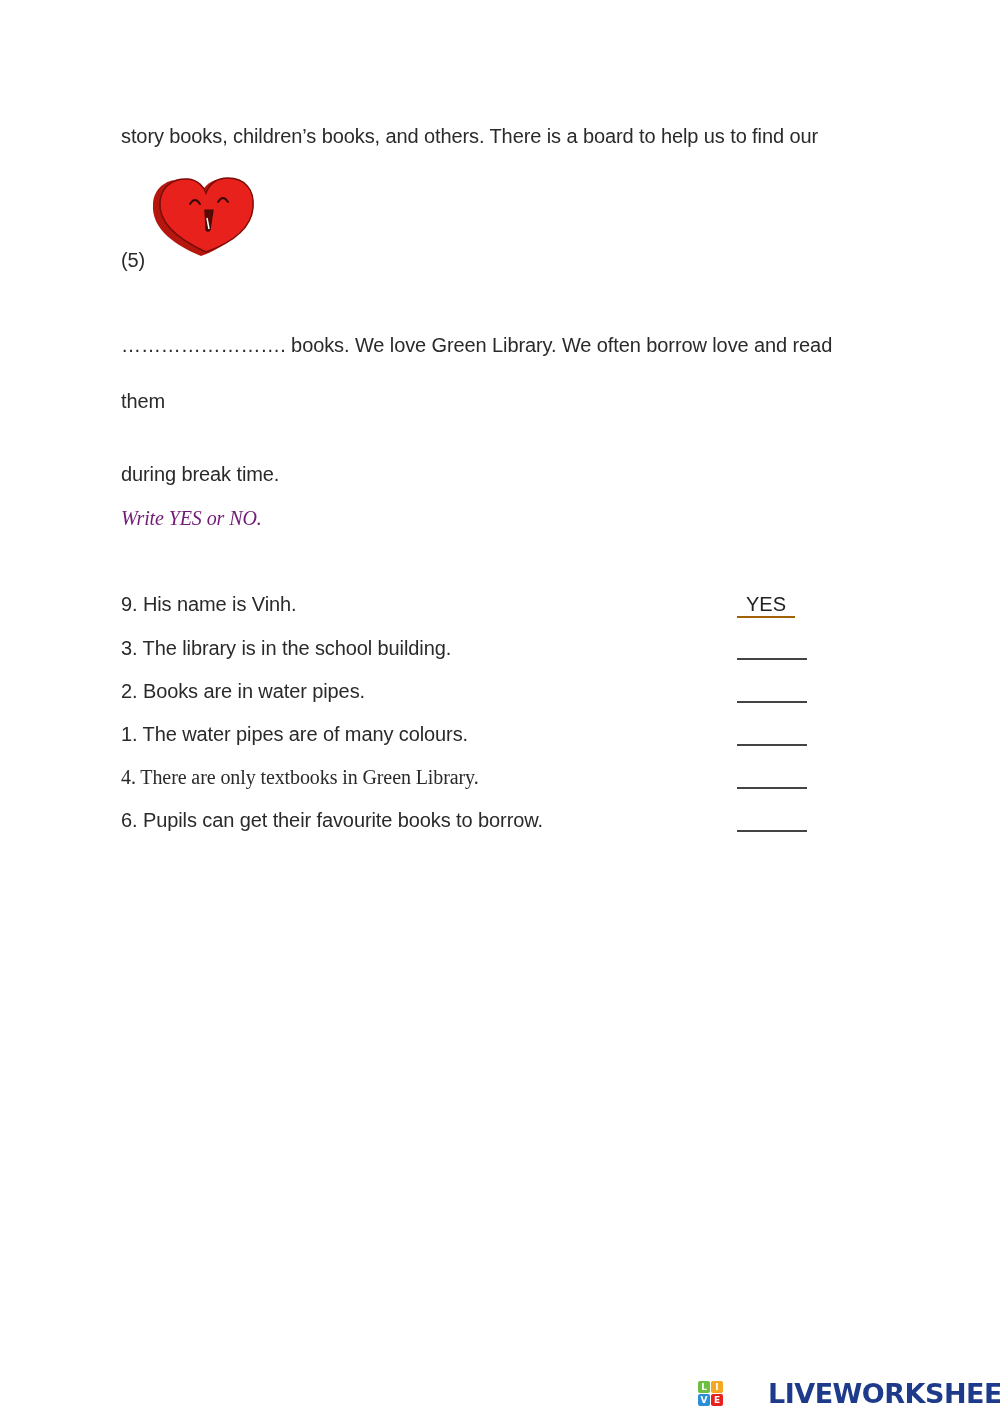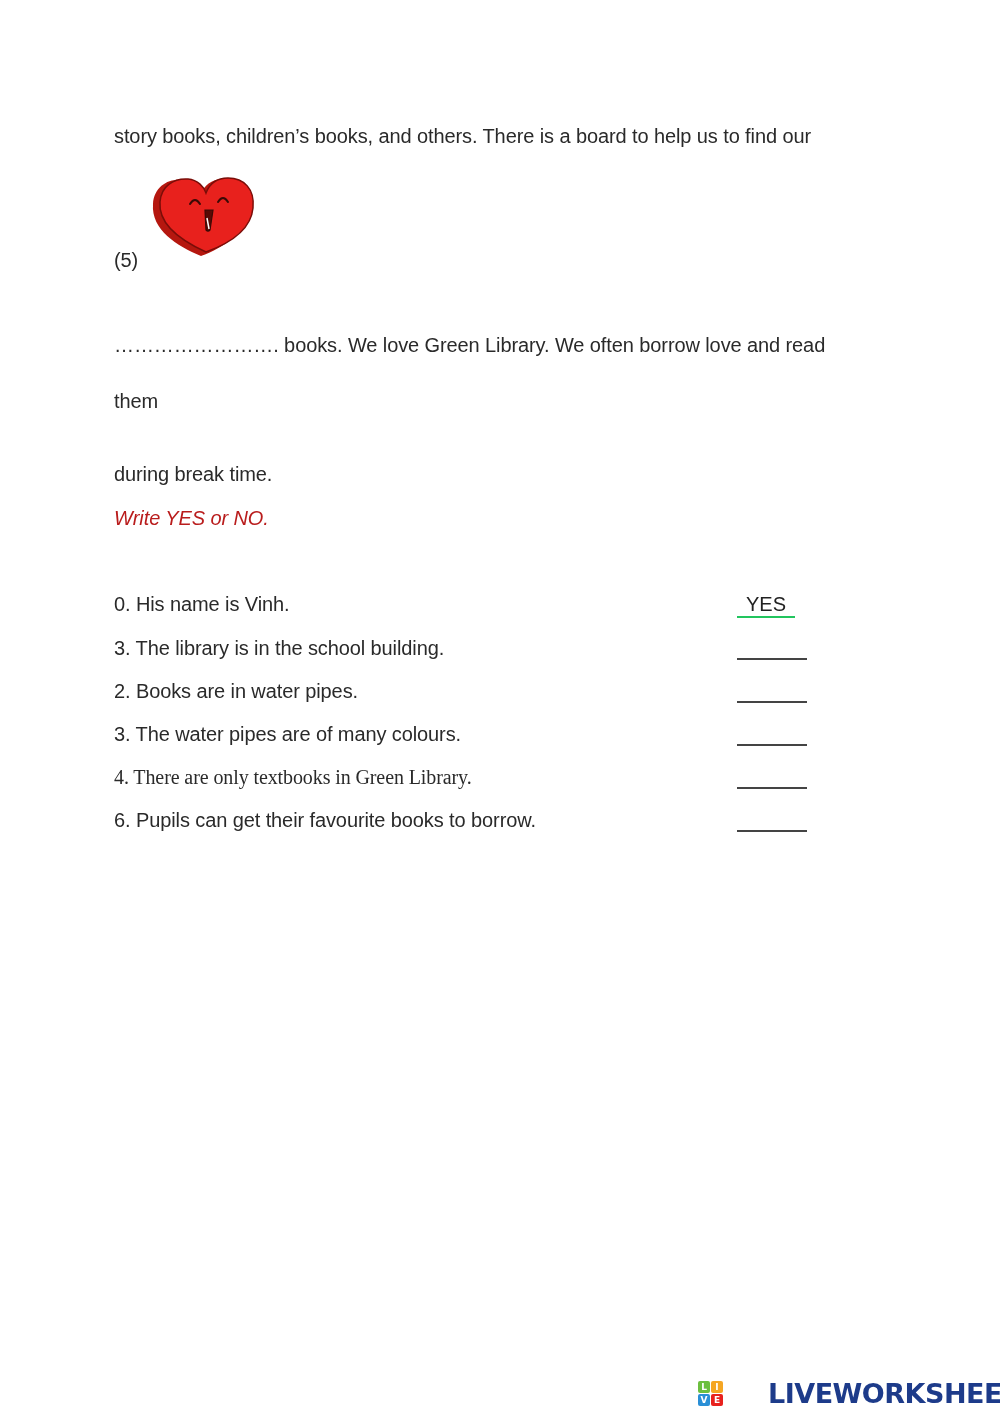--- a/index.html
+++ b/index.html
@@ -10,43 +10,44 @@
     body {
       width: 1000px;
       height: 1413px;
       position: relative;
       overflow: hidden;
       font-family: "Liberation Sans", "DejaVu Sans", sans-serif;
       color: #2a2a2a;
     }
     .text {
       position: absolute;
-      left: 114px;
+      left: 121px;
       font-size: 20px;
       line-height: 24px;
       white-space: nowrap;
       letter-spacing: -0.1px;
     }
     .italic {
       font-style: italic;
-      color: #b91c1c;
+      color: #701a75;
+      font-family: Liberation Serif, serif;
     }
     .heart {
       position: absolute;
       left: 150px;
       top: 172px;
       width: 108px;
       height: 88px;
     }
     .answer-filled {
       position: absolute;
       left: 737px;
       width: 58px;
       height: 24px;
-      border-bottom: 2px solid #22c55e;
+      border-bottom: 2px solid #a16207;
       text-align: center;
       font-size: 20px;
       line-height: 24px;
       color: #222;
     }
     .answer-blank {
       position: absolute;
       left: 737px;
       width: 70px;
       height: 0;
@@ -102,30 +103,30 @@
     <path d="M57 46 L59 57" stroke="#ffffff" stroke-width="1.5"></path>
   </svg>
   <div class="text" style="top:248px;">(5)</div>
 
   <div class="text" style="top:333px;">……………………. books. We love Green Library. We often borrow love and read</div>
   <div class="text" style="top:377px;margin-top:12px;">them</div>
   <div class="text" style="top:462px;">during break time.</div>
 
   <div class="text italic" style="top:506px;">Write YES or NO.</div>
 
-  <div class="text" style="top:592px;">0. His name is Vinh.</div>
+  <div class="text" style="top:592px;">9. His name is Vinh.</div>
   <div class="answer-filled" style="top:592px;">YES</div>
 
   <div class="text" style="top:636px;">3. The library is in the school building.</div>
   <div class="answer-blank" style="top:658px;"></div>
 
   <div class="text" style="top:679px;">2. Books are in water pipes.</div>
   <div class="answer-blank" style="top:701px;"></div>
 
-  <div class="text" style="top:722px;">3. The water pipes are of many colours.</div>
+  <div class="text" style="top:722px;">1. The water pipes are of many colours.</div>
   <div class="answer-blank" style="top:744px;"></div>
 
   <div class="text" style="top:765px;font-family:Liberation Serif, serif;">4. There are only textbooks in Green Library.</div>
   <div class="answer-blank" style="top:787px;"></div>
 
   <div class="text" style="top:808px;">6. Pupils can get their favourite books to borrow.</div>
   <div class="answer-blank" style="top:830px;"></div>
 
   <div class="logo">
     <div class="logo-grid">

